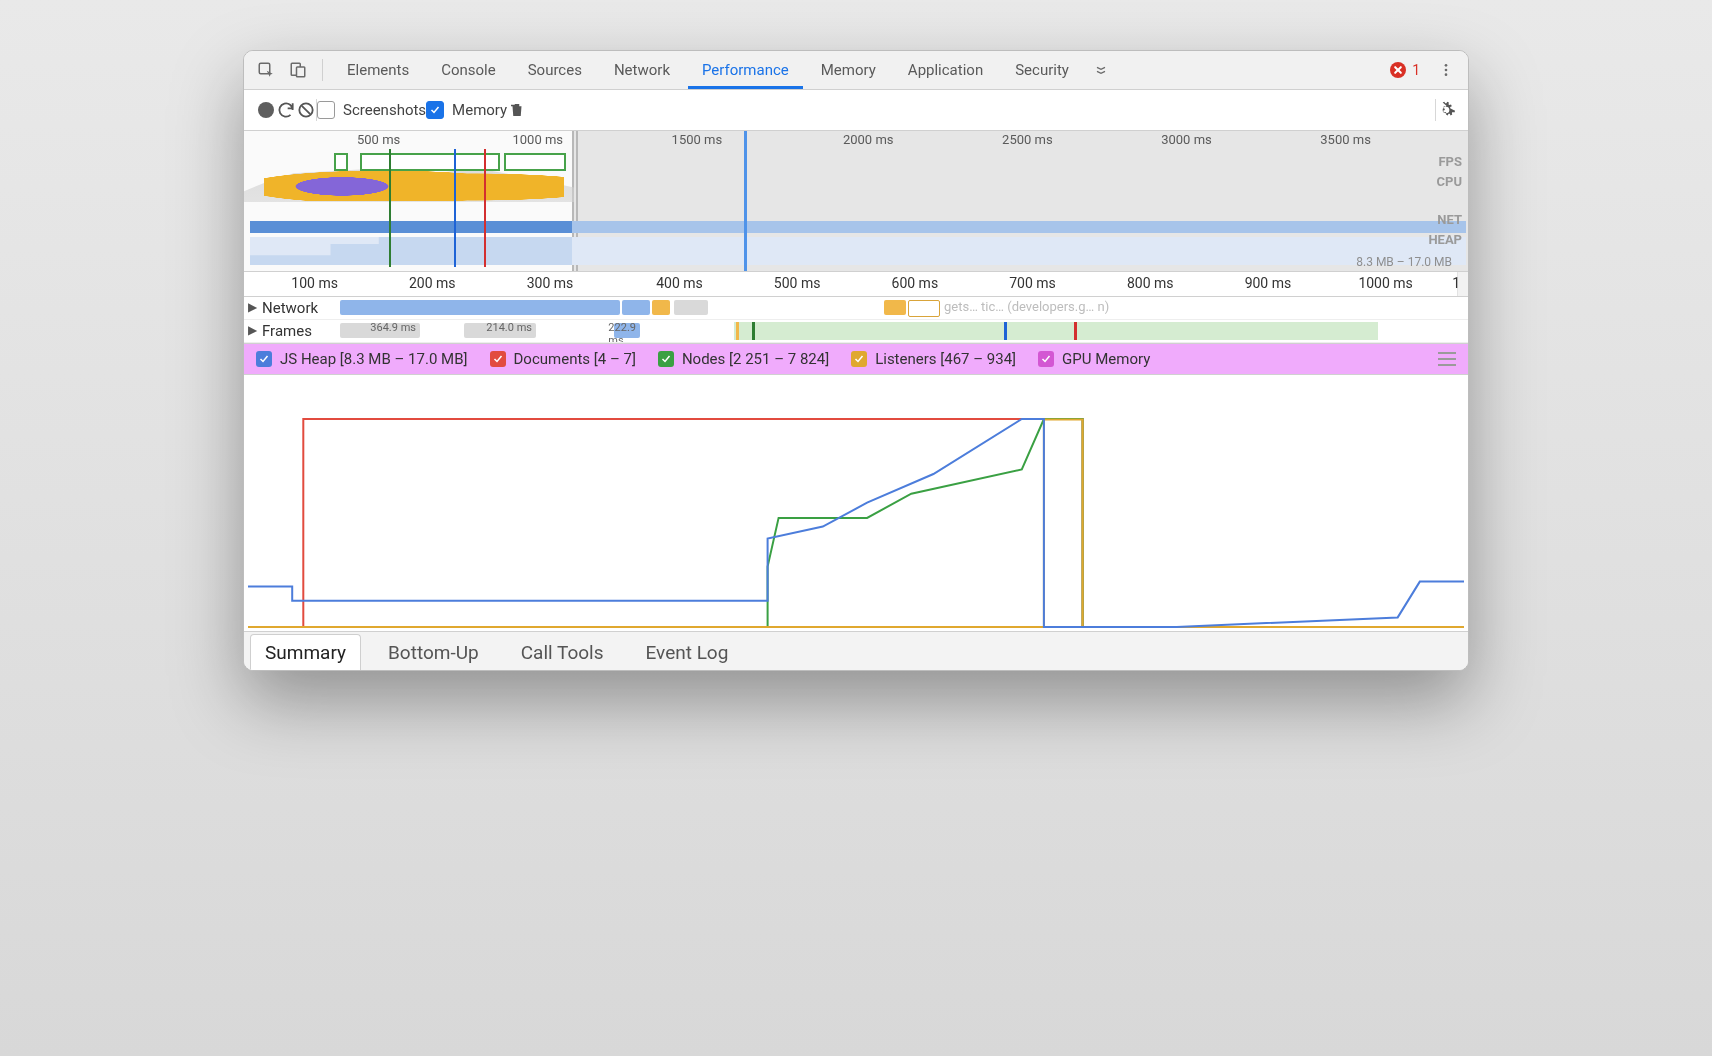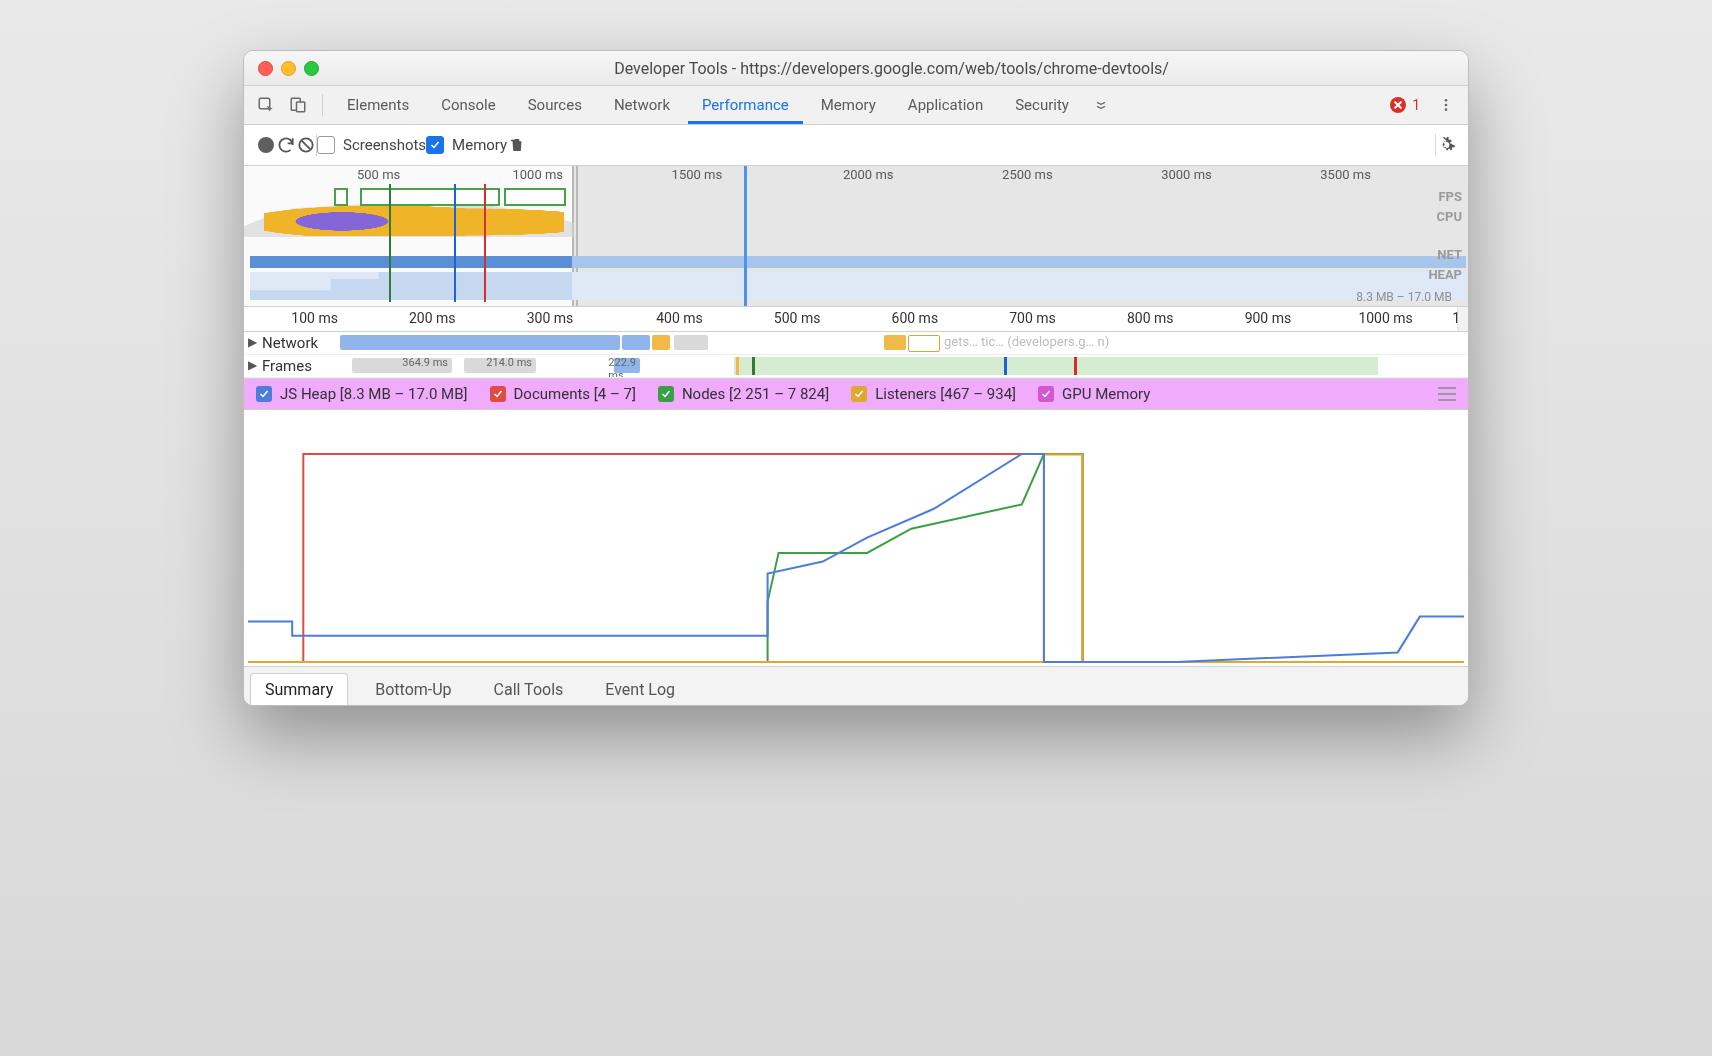--- a/index.html
+++ b/index.html
@@ -77,39 +77,31 @@
   .legend .item{display:flex;align-items:center;gap:8px;color:#333;}
   .legend .sw{width:16px;height:16px;border-radius:3px;display:flex;align-items:center;justify-content:center;}
   .legend .sw svg{stroke:#fff;}
   .legend .spacer{flex:1;}
   .legend .menu{width:18px;height:14px;background:repeating-linear-gradient(#9a9a9a 0 2px,transparent 2px 6px);}
   
   .chart{position:relative;height:256px;background:#fff;border-bottom:1px solid var(--border);}
   .chart svg{position:absolute;inset:0;}
   
   .btabs{display:flex;align-items:flex-end;height:38px;background:#f3f3f3;padding:0 6px;gap:12px;}
-  .btab{padding:6px 14px;font-size:16px;color:#555;border:1px solid transparent;border-bottom:none;cursor:pointer;}
+  .btab{padding:6px 14px;font-size:19px;color:#555;border:1px solid transparent;border-bottom:none;cursor:pointer;}
   .btab.active{background:#fff;border-color:#cfcfcf;border-radius:4px 4px 0 0;color:#222;}
   
   svg{display:block;}
 </style>
 </head>
 <body>
 
 <div class="stage">
   <div class="window">
 
-    <div class="titlebar">
-      <div class="traffic">
-        <div class="dot red"></div>
-        <div class="dot yellow"></div>
-        <div class="dot green"></div>
-      </div>
-      <div class="title">Developer Tools - https://developers.google.com/web/tools/chrome-devtools/</div>
-    </div>
 
     <div class="tabs">
       <div class="ico">
         <svg width="18" height="18" viewBox="0 0 24 24" fill="none" stroke="#6a6a6a" stroke-width="2">
             <rect x="3" y="3" width="14" height="14" rx="2"></rect>
             <path d="M13 13l8 4-3 1-1 3z" fill="#6a6a6a" stroke="none"></path>
           </svg>
       </div>
       <div class="ico">
         <svg width="18" height="18" viewBox="0 0 24 24" fill="none" stroke="#6a6a6a" stroke-width="2">
@@ -244,21 +236,21 @@
         <div class="chip blue" style="left:378px;width:28px;"></div>
         <div class="chip orange" style="left:408px;width:18px;"></div>
         <div class="chip gray" style="left:430px;width:34px;"></div>
         <div class="chip orange" style="left:640px;width:22px;"></div>
         <div class="chip ob" style="left:664px;width:30px;"></div>
         <span class="ghost" style="left:700px;">gets…      tic… (developers.g…       n)</span>
       </div>
       <div class="trk">
         <span class="disclosure">▶</span>
         <span class="lbl">Frames</span>
-        <div class="chip gray" style="left:108px;width:80px;padding-left:20px;">
+        <div class="chip gray" style="left:96px;width:80px;">
             <span class="t">364.9 ms</span>
           </div>
         <div class="chip gray" style="left:220px;width:72px;">
             <span class="t">214.0 ms</span>
           </div>
         <div class="chip blue" style="left:370px;width:26px;">
             <span class="t">222.9 ms</span>
           </div>
         <div class="framesbar">
           <span class="tick o" style="left:2px;"></span>

